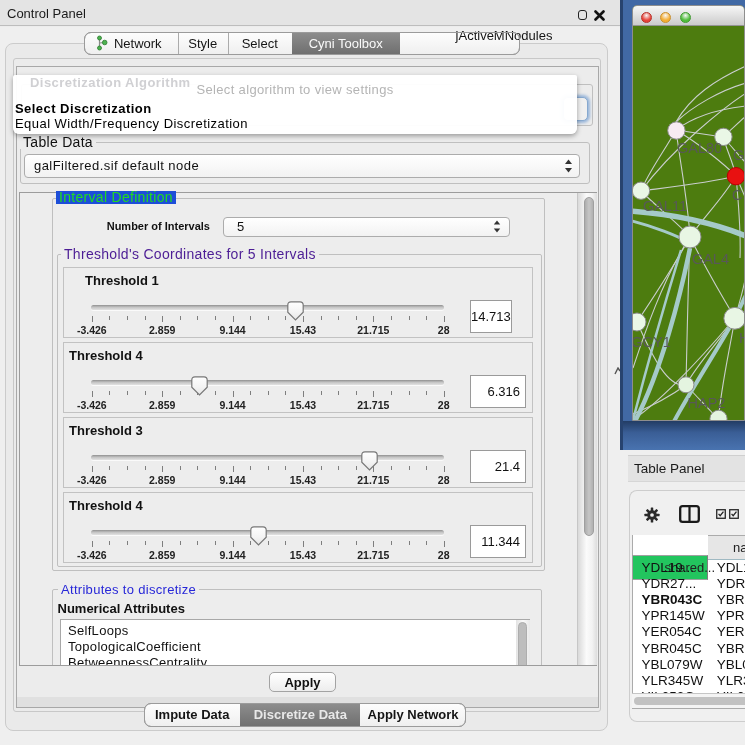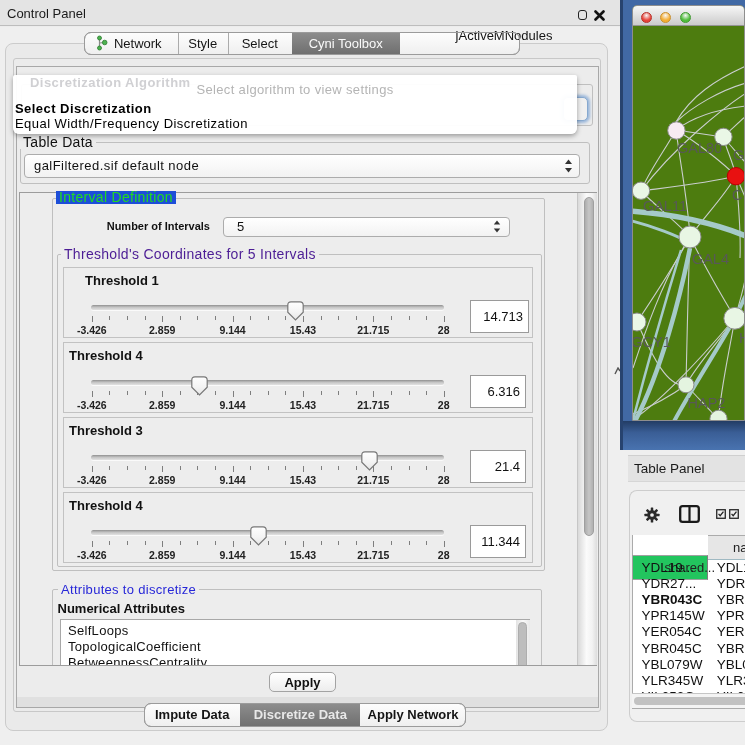--- a/index.html
+++ b/index.html
@@ -91,21 +91,21 @@
 <svg class="abs" style="left:287.10px;top:300.5px;" width="17" height="20" viewBox="0 0 17 20">
     <defs>
       <linearGradient id="th0" x1="0" y1="0" x2="0" y2="1">
         <stop offset="0" stop-color="#FEFEFE"></stop>
         <stop offset="0.55" stop-color="#F4F4F4"></stop>
         <stop offset="1" stop-color="#E6E6E6"></stop>
       </linearGradient>
     </defs>
     <path d="M4 0.8 L13 0.8 Q16.2 0.8 16.2 4 L16.2 11.2 L8.5 19 L0.8 11.2 L0.8 4 Q0.8 0.8 4 0.8 Z" fill="url(#th0)" stroke="#777" stroke-width="1.2"></path>
   </svg>
-<div class="abs" style="left:470px;top:300px;width:59px;height:33px;background:#FFF;border:1px solid #9A9A9A;font-size:13px;color:#111;text-align:right;line-height:31px;padding-right:5px;">14.713</div>
+<div class="abs" style="left:470px;top:300px;width:42px;height:33px;background:#FFF;border:1px solid #9A9A9A;font-size:13px;color:#111;text-align:right;line-height:31px;padding-right:5px;">14.713</div>
 <div class="abs" style="left:63px;top:342px;width:470px;height:71px;background:#EDEDED;border:1px solid #C2C2C2;"></div>
 <div class="abs" style="left:69px;top:348px;font-size:13px;font-weight:bold;color:#111;">Threshold 4</div>
 <div class="abs" style="left:91px;top:380px;width:353px;height:5px;border-radius:2.5px;background:linear-gradient(#8F8F8F,#C4C4C4 45%,#E2E2E2);box-shadow:0 1px 0 #FAFAFA;"></div>
 <div class="abs" style="left:63px;top:342px;width:470px;height:71px;">
     <div style="position:absolute;left:28.80px;top:48.5px;width:1px;height:6.5px;background:#7E7E7E;"></div>
     <div style="position:absolute;left:46.39px;top:48.5px;width:1px;height:4px;background:#7E7E7E;"></div>
     <div style="position:absolute;left:63.99px;top:48.5px;width:1px;height:4px;background:#7E7E7E;"></div>
     <div style="position:absolute;left:81.58px;top:48.5px;width:1px;height:4px;background:#7E7E7E;"></div>
     <div style="position:absolute;left:99.18px;top:48.5px;width:1px;height:6.5px;background:#7E7E7E;"></div>
     <div style="position:absolute;left:116.77px;top:48.5px;width:1px;height:4px;background:#7E7E7E;"></div>

